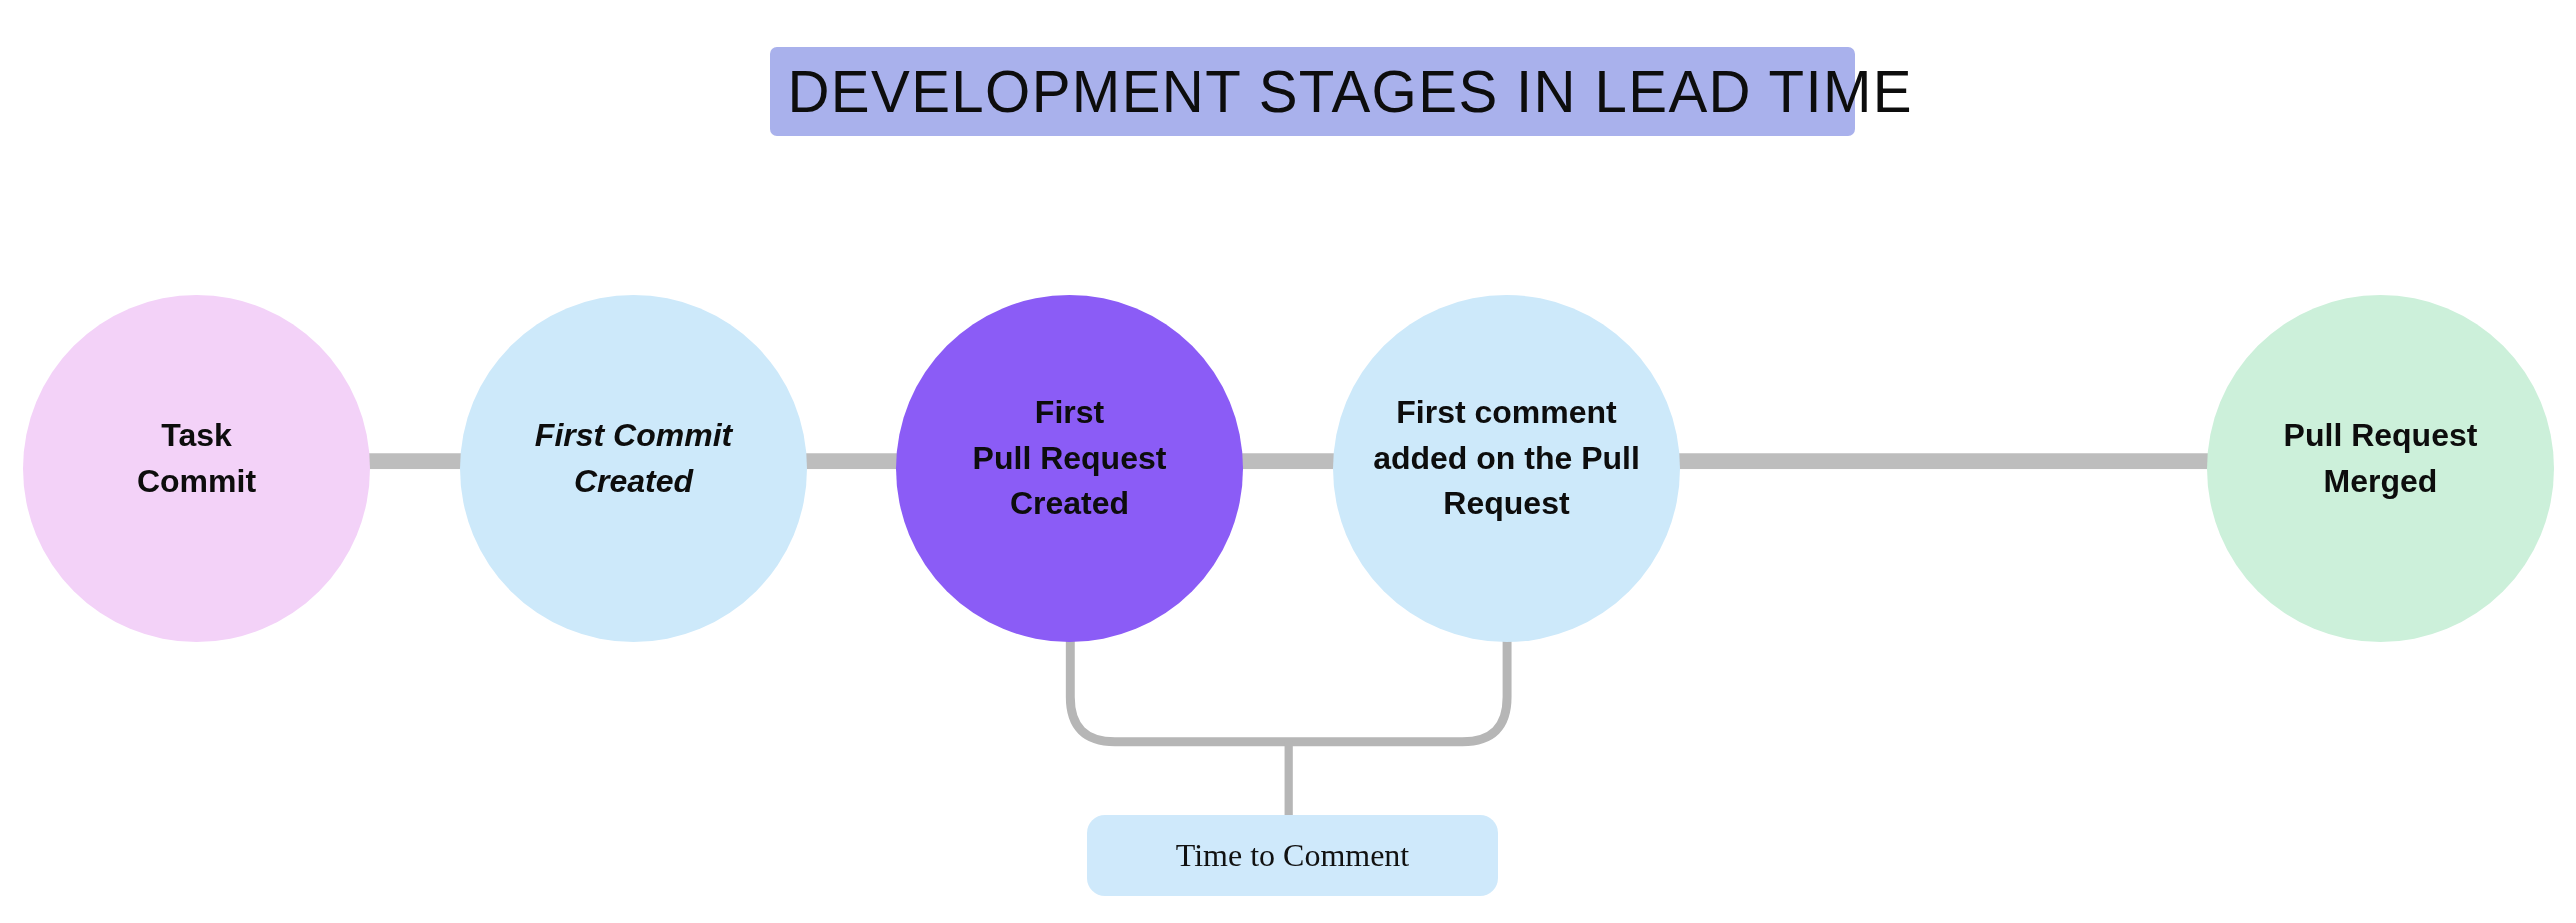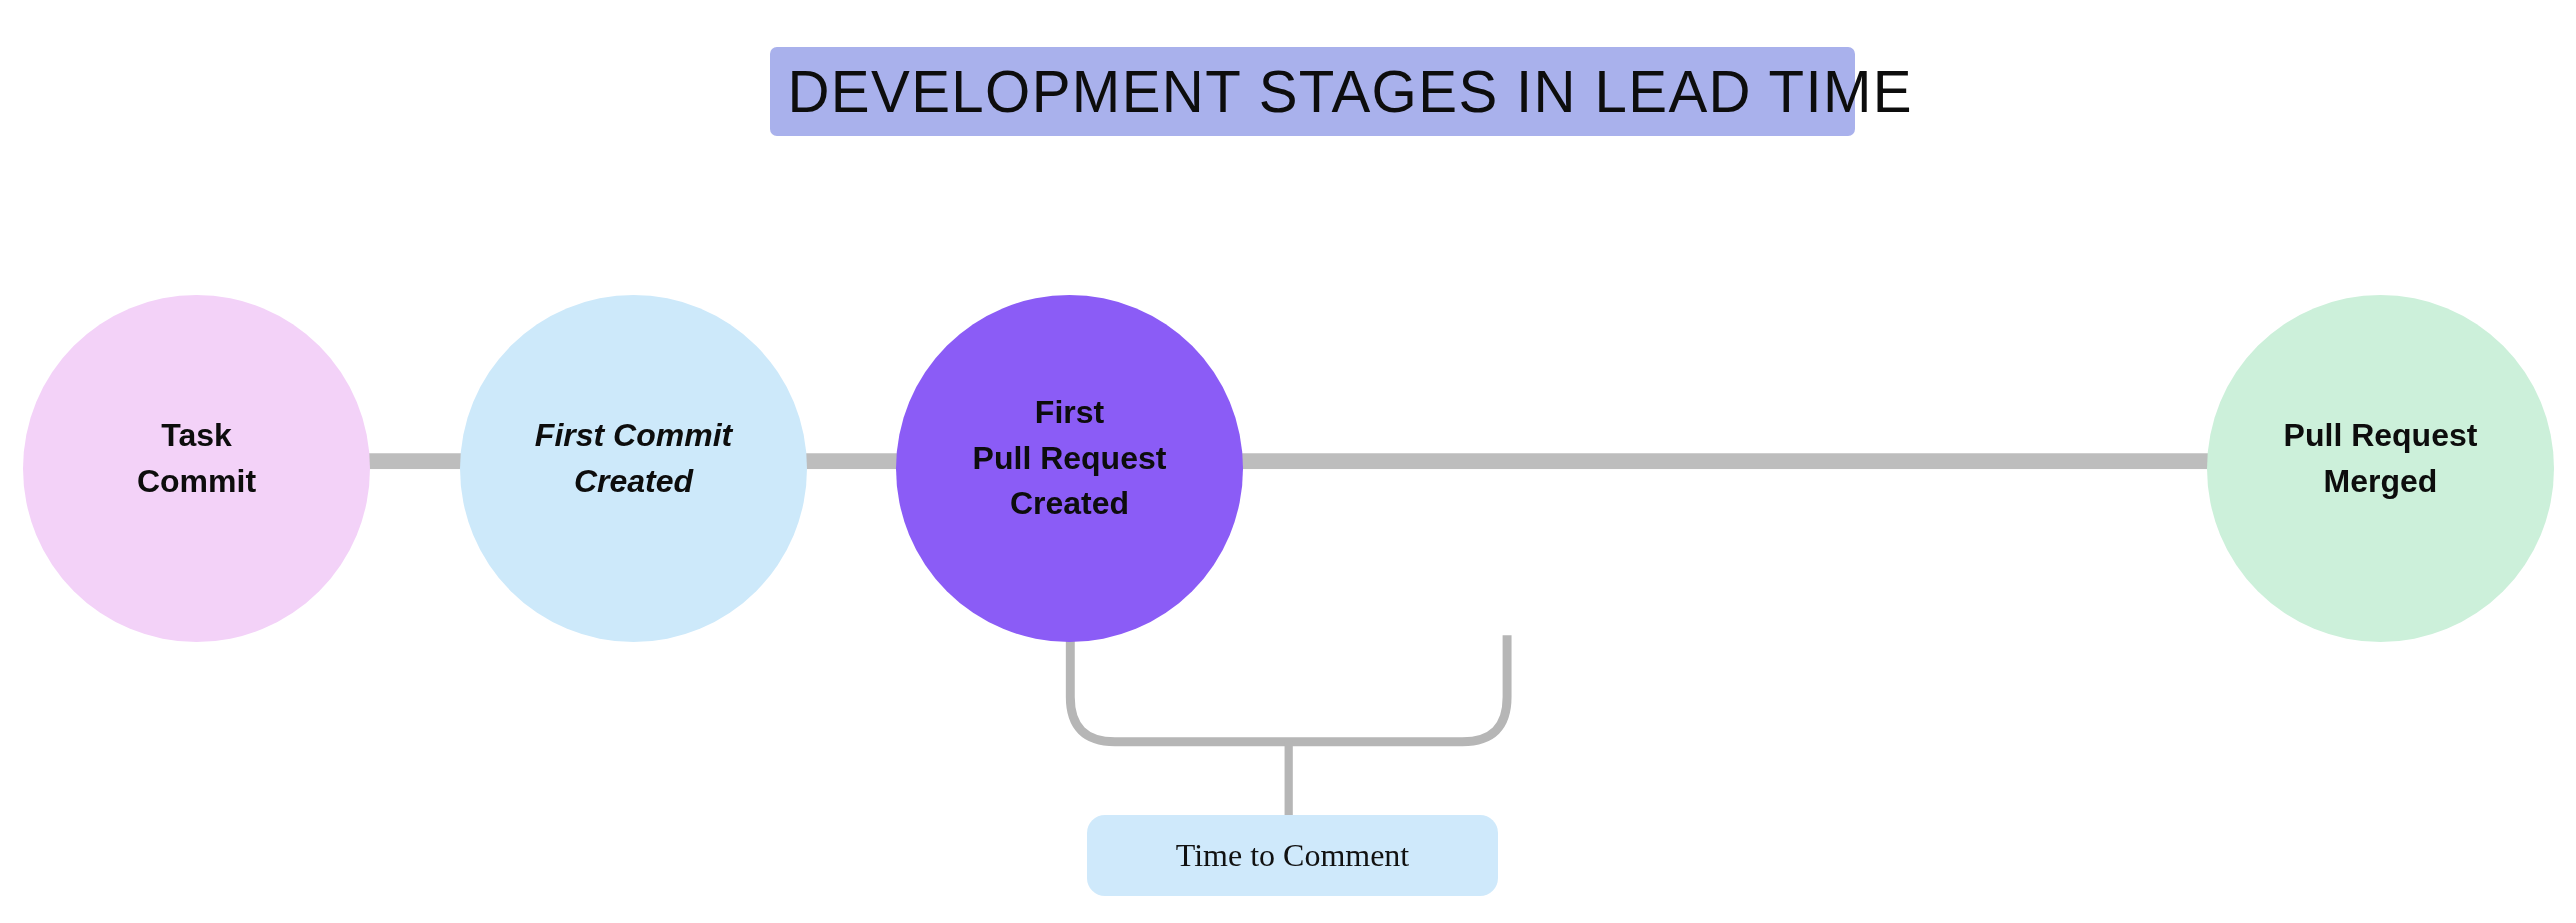--- a/index.html
+++ b/index.html
@@ -112,20 +112,25 @@
     <span class="node-label">First Commit
 Created</span>
   </div>
 
   <div class="node node-3" style="background-color: #8b5cf6;">
     <span class="node-label">First
 Pull Request
 Created</span>
   </div>
 
+  <div class="node node-4" style="background-color: rgb(205, 233, 250);">
+    <span class="node-label">First comment
+added on the Pull
+Request</span>
+  </div>
 
 
   <div class="node node-6" style="background-color: rgb(204, 240, 218);">
     <span class="node-label">Pull Request
 Merged</span>
   </div>
 
   <div class="annotation-label" style="background-color: rgb(207, 233, 251);">
     <span>Time to Comment</span>
   </div>

